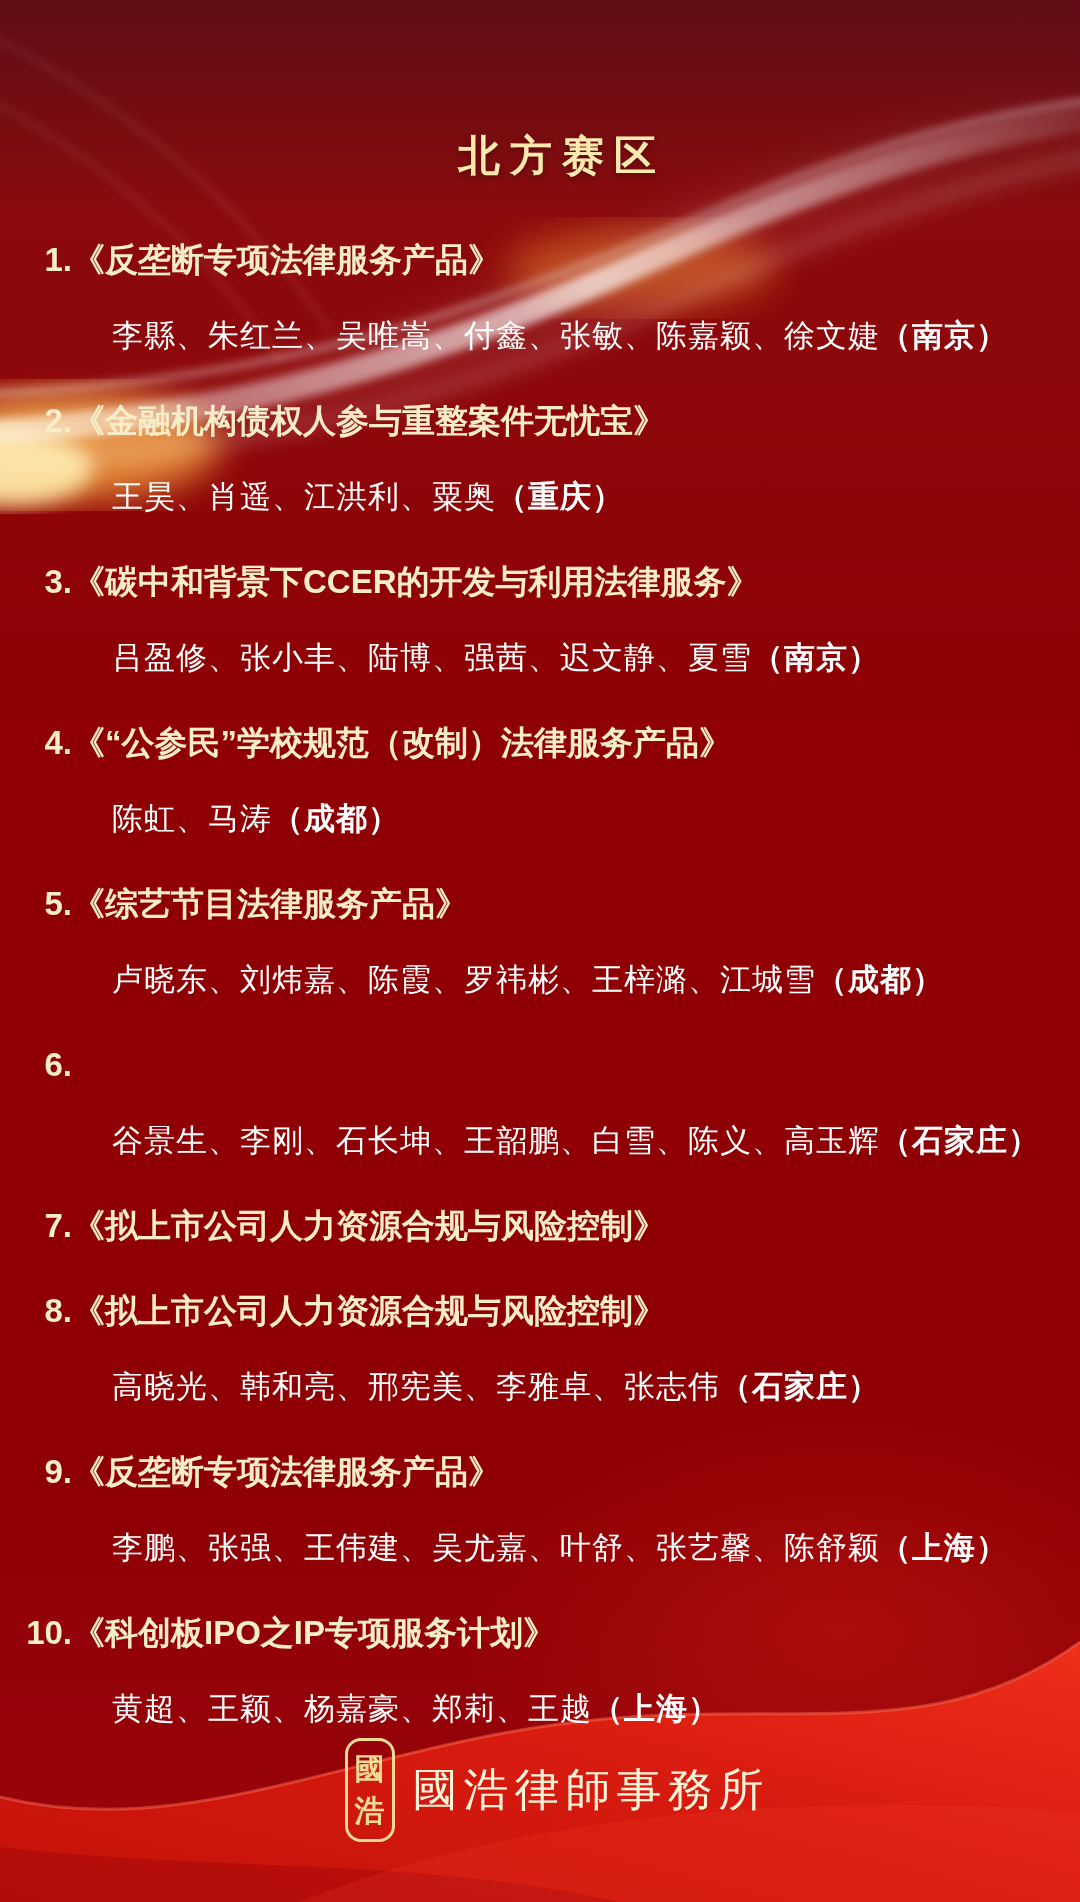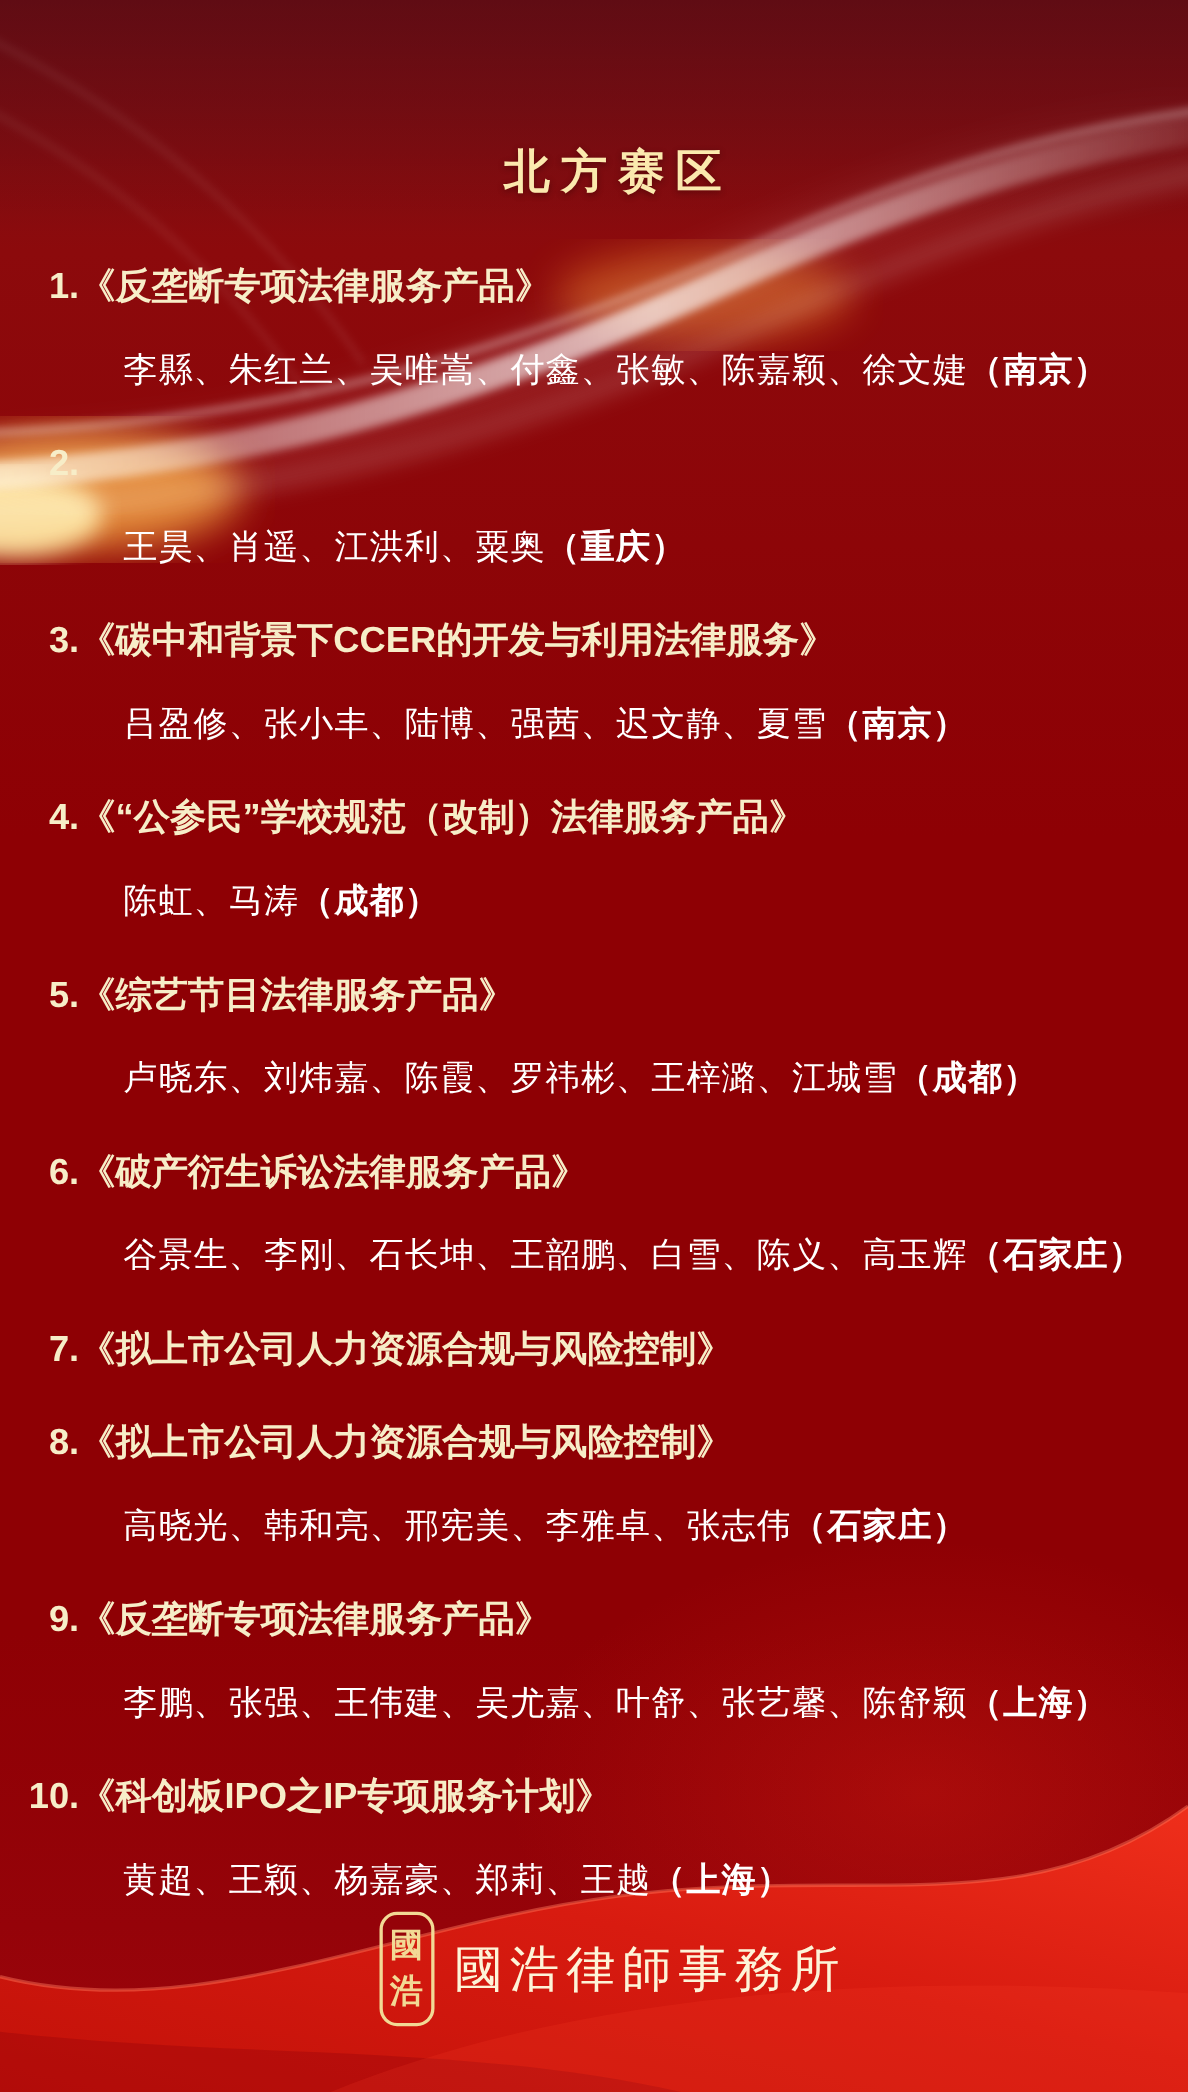--- a/index.html
+++ b/index.html
@@ -97,20 +97,21 @@
       <div class="item-title">
           <span class="item-num">1.</span>
           <span>《反垄断专项法律服务产品》</span>
         </div>
       <div class="item-names"><span>李縣、朱红兰、吴唯嵩、付鑫、张敏、陈嘉颖、徐文婕</span><span class="city">（南京）</span></div>
     </div>
 
     <div class="item">
       <div class="item-title">
           <span class="item-num">2.</span>
+          <span>《金融机构债权人参与重整案件无忧宝》</span>
         </div>
       <div class="item-names"><span>王昊、肖遥、江洪利、粟奥</span><span class="city">（重庆）</span></div>
     </div>
 
     <div class="item">
       <div class="item-title">
           <span class="item-num">3.</span>
           <span>《碳中和背景下CCER的开发与利用法律服务》</span>
         </div>
       <div class="item-names"><span>吕盈修、张小丰、陆博、强茜、迟文静、夏雪</span><span class="city">（南京）</span></div>
@@ -128,21 +129,20 @@
       <div class="item-title">
           <span class="item-num">5.</span>
           <span>《综艺节目法律服务产品》</span>
         </div>
       <div class="item-names"><span>卢晓东、刘炜嘉、陈霞、罗祎彬、王梓潞、江城雪</span><span class="city">（成都）</span></div>
     </div>
 
     <div class="item">
       <div class="item-title">
           <span class="item-num">6.</span>
-          <span>《破产衍生诉讼法律服务产品》</span>
         </div>
       <div class="item-names"><span>谷景生、李刚、石长坤、王韶鹏、白雪、陈义、高玉辉</span><span class="city">（石家庄）</span></div>
     </div>
 
     <div class="item">
       <div class="item-title">
           <span class="item-num">7.</span>
           <span>《拟上市公司人力资源合规与风险控制》</span>
         </div>
     </div>

